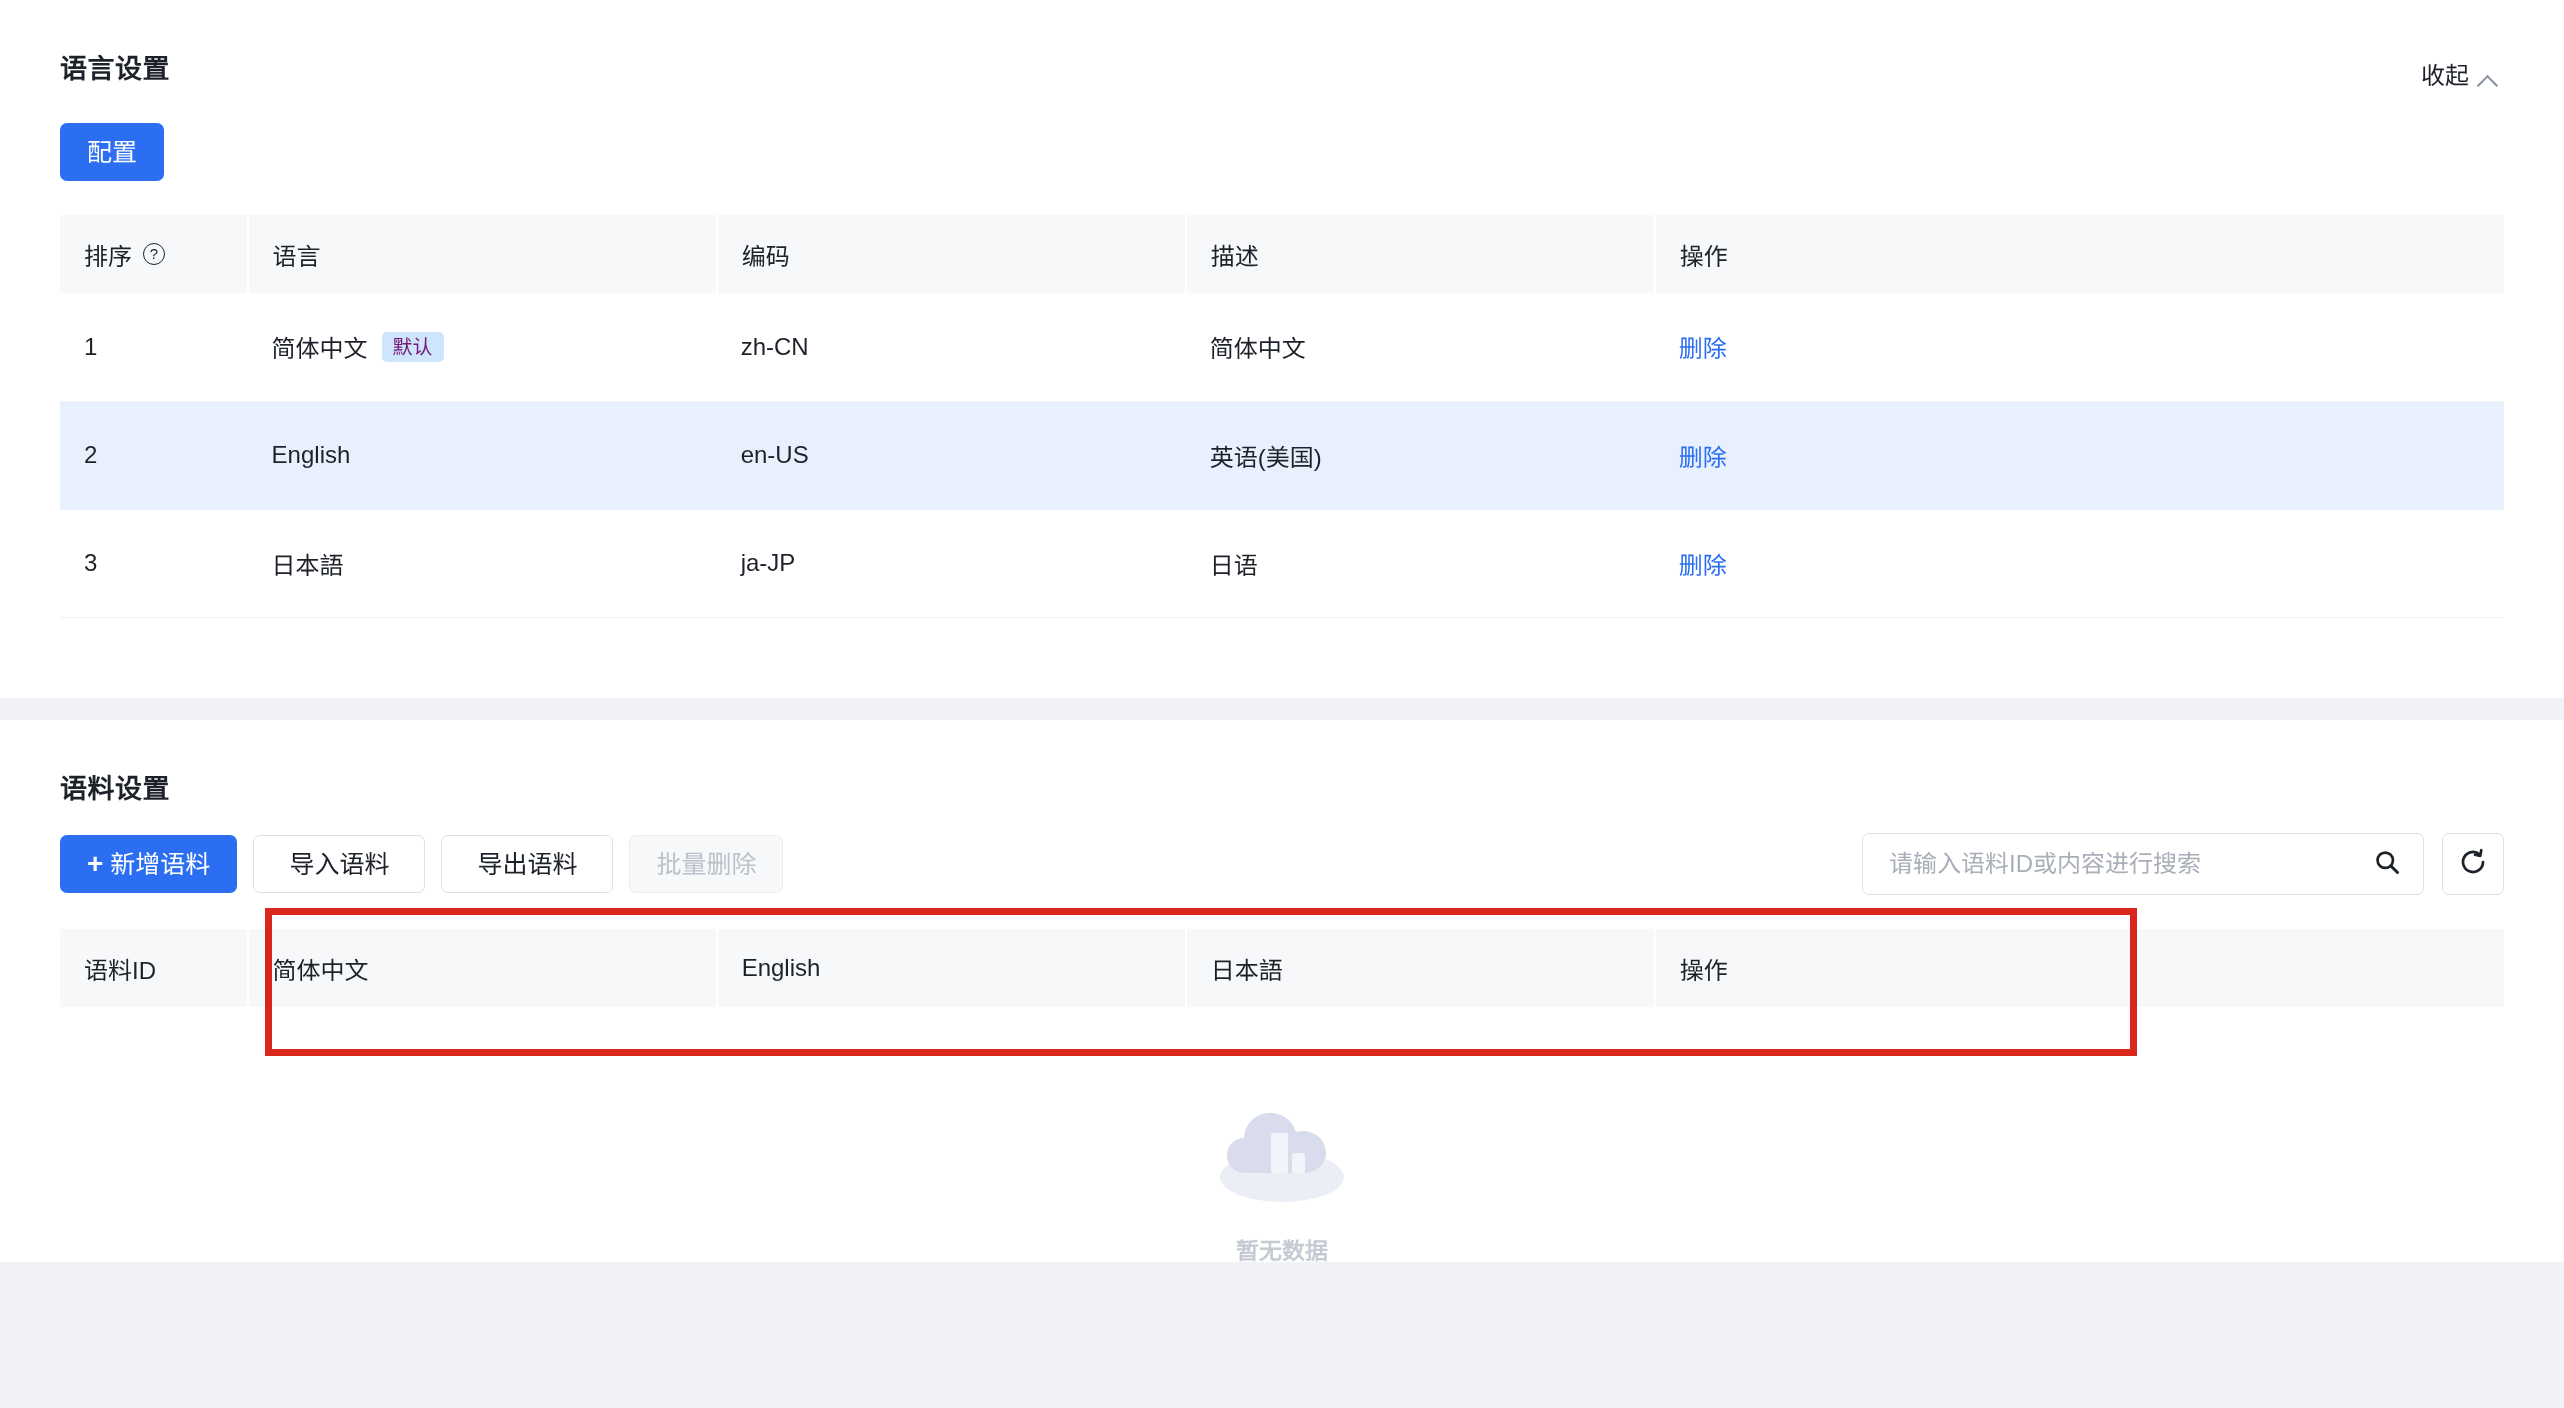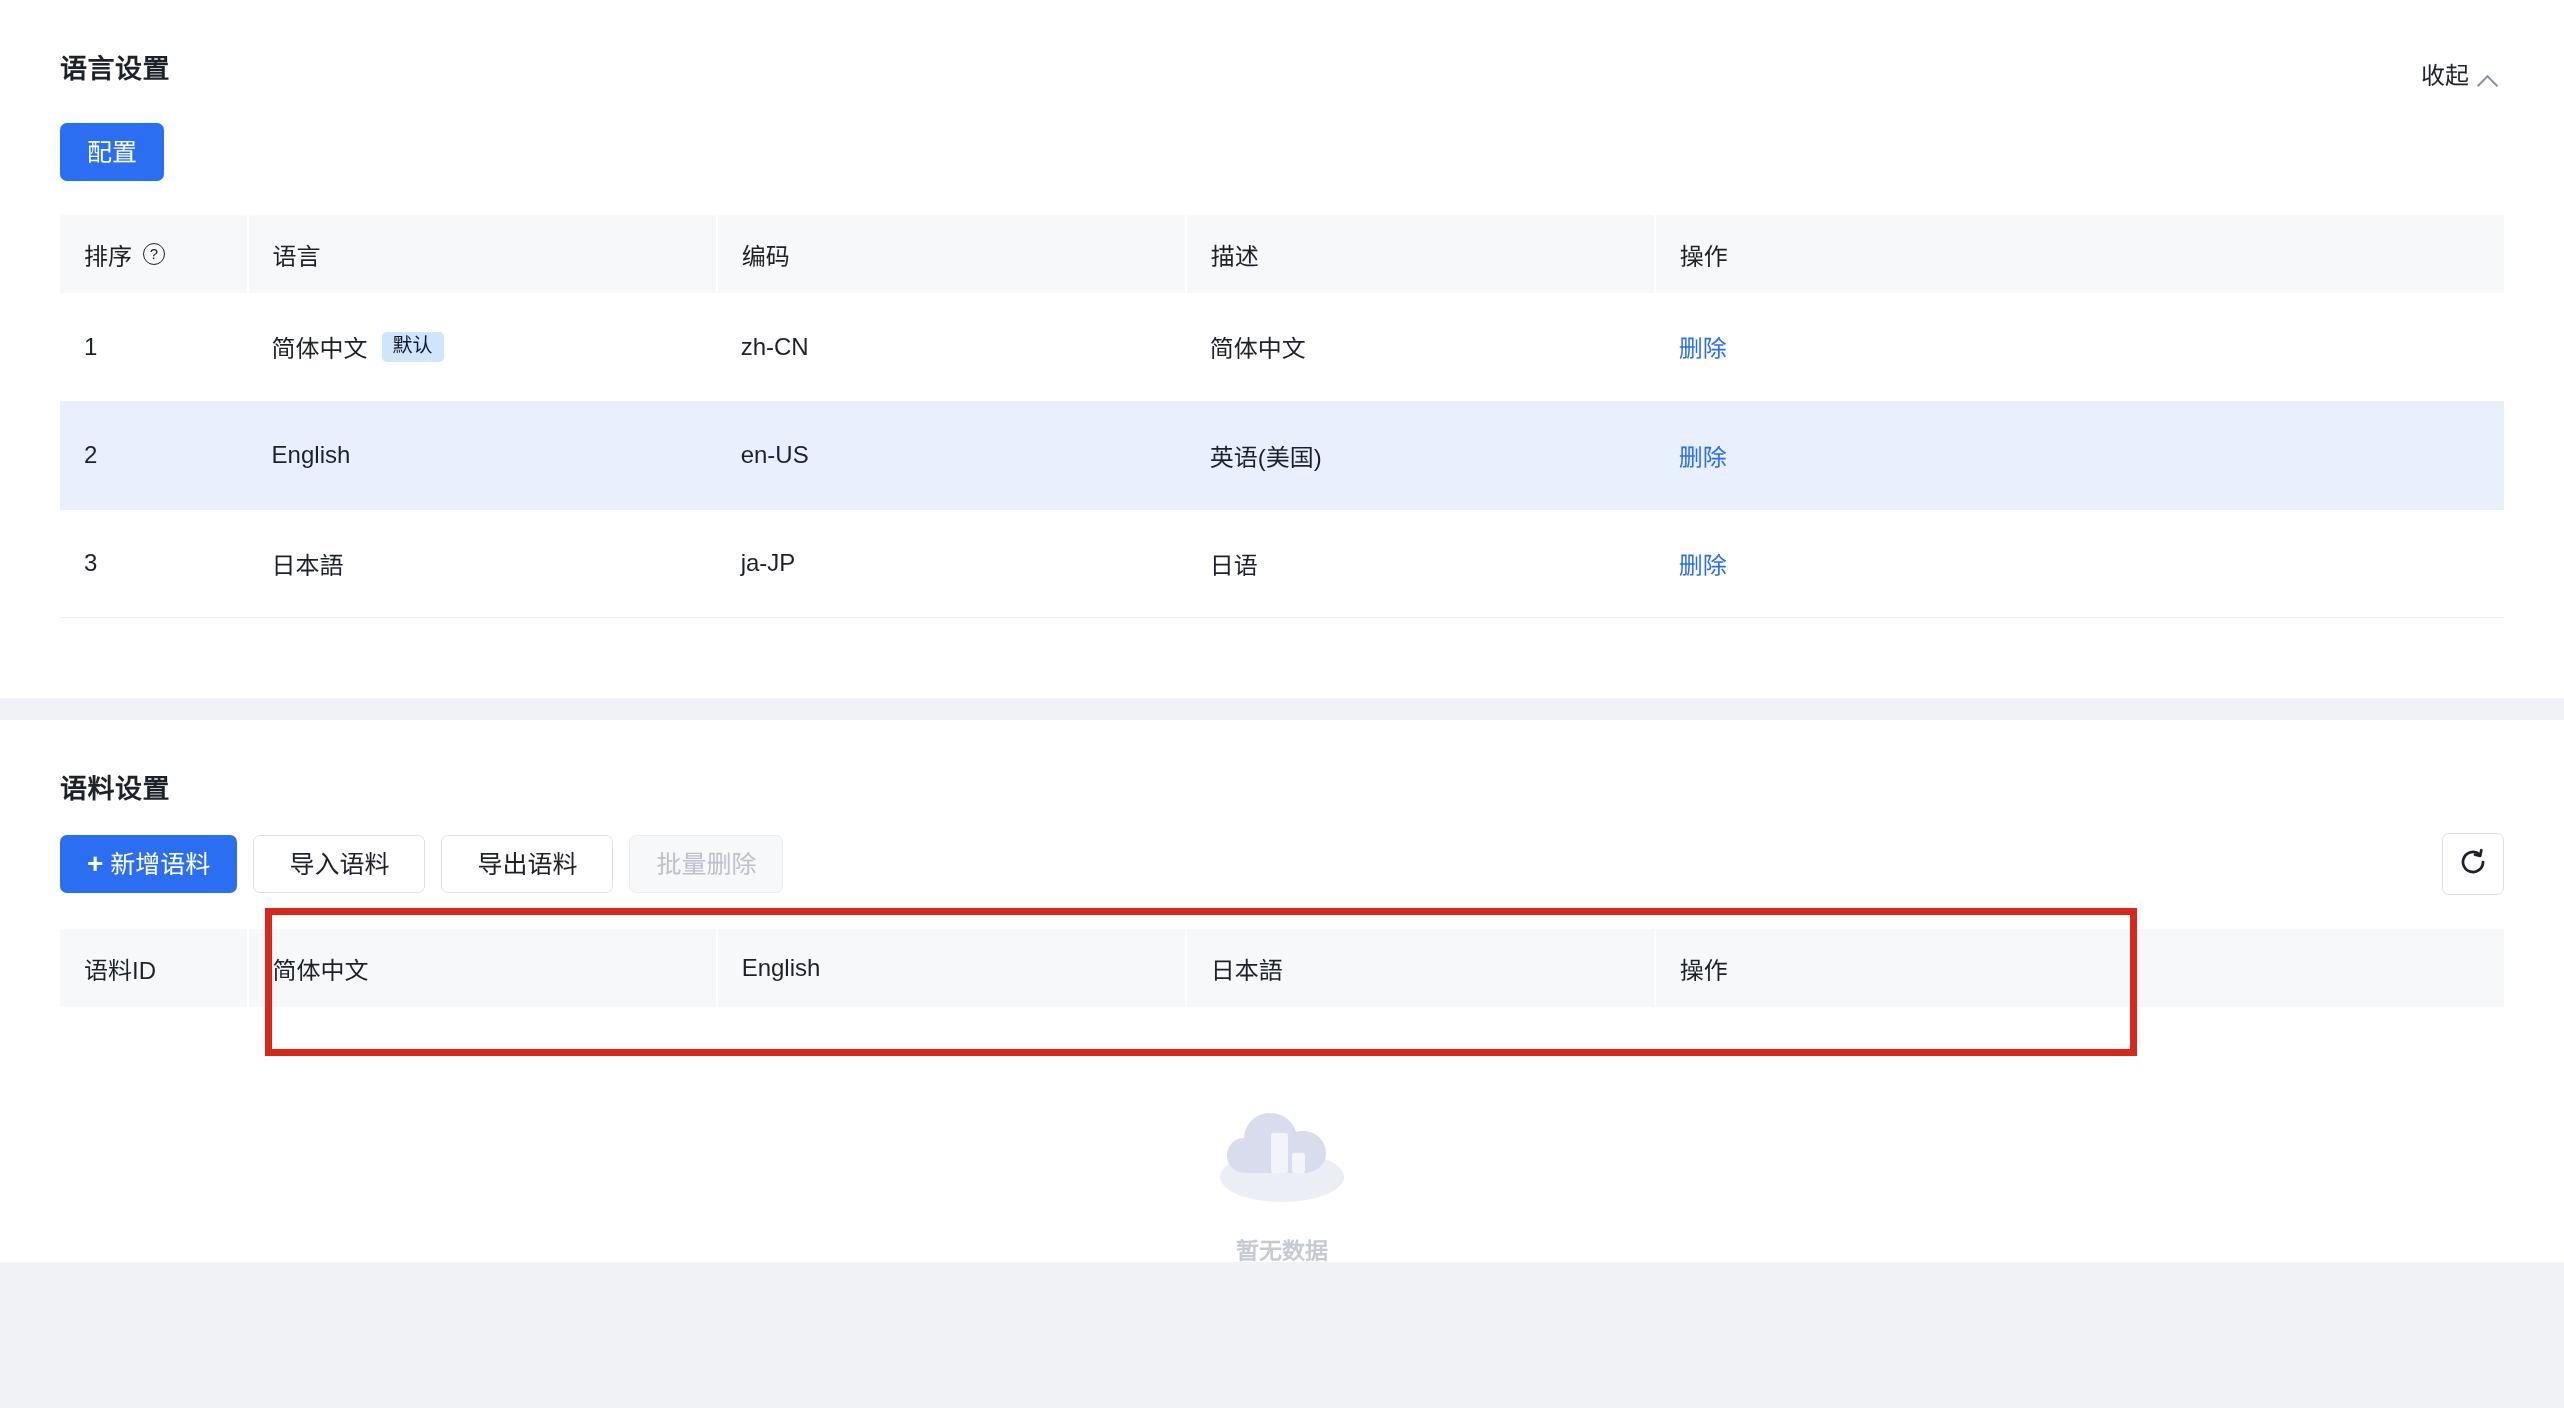--- a/index.html
+++ b/index.html
@@ -159,27 +159,26 @@
     text-align: center;
     color: #1d2129;
     display: inline-block;
     font-weight: 400;
     cursor: pointer;
   }
 
   .cell-flex { display: flex; align-items: center; gap: 14px; }
   .badge-default {
     background: #cfe4fd;
-    color: #0f172a;
+    color: #701a75;
     font-size: 20px;
     border-radius: 5px;
     padding: 5px 11px;
     line-height: 1;
     white-space: nowrap;
-    font-family: Liberation Mono, monospace;
   }
   .link-action {
     color: #2b6ef2;
     font-size: 24px;
     cursor: pointer;
     text-decoration: none;
   }
 
   
   .toolbar {
@@ -350,20 +349,29 @@
       <div class="toolbar">
         <button class="btn btn--primary">
           <span class="plus">+</span>
           <span>新增语料</span>
         </button>
         <button class="btn btn--default">导入语料</button>
         <button class="btn btn--default">导出语料</button>
         <button class="btn btn--disabled">批量删除</button>
 
         <div class="toolbar-right">
+          <div class="search-box">
+            <input type="text" placeholder="请输入语料ID或内容进行搜索" style="">
+            <span>
+              <svg width="28" height="28" viewBox="0 0 24 24" fill="none">
+                <circle cx="10.5" cy="10.5" r="6.6" stroke="#1d2129" stroke-width="2.3"></circle>
+                <line x1="15.4" y1="15.4" x2="21" y2="21" stroke="#1d2129" stroke-width="2.6" stroke-linecap="round"></line>
+              </svg>
+            </span>
+          </div>
           <div class="icon-btn-square">
             <span>
               <svg width="30" height="30" viewBox="0 0 24 24" fill="none">
                 <path d="M20 12a8 8 0 1 1-2.6-5.9" stroke="#1d2129" stroke-width="2.2" stroke-linecap="round"></path>
                 <path d="M18.6 2.6 L17.8 7.1 L13.6 6.2" stroke="#1d2129" stroke-width="2.2" stroke-linecap="round" stroke-linejoin="round"></path>
               </svg>
             </span>
           </div>
         </div>
       </div>

